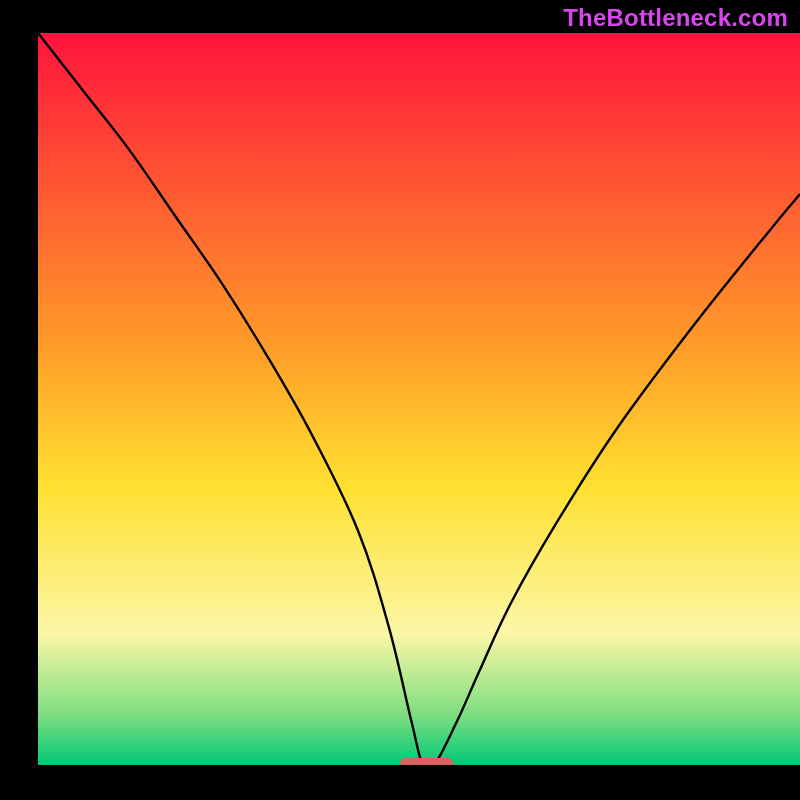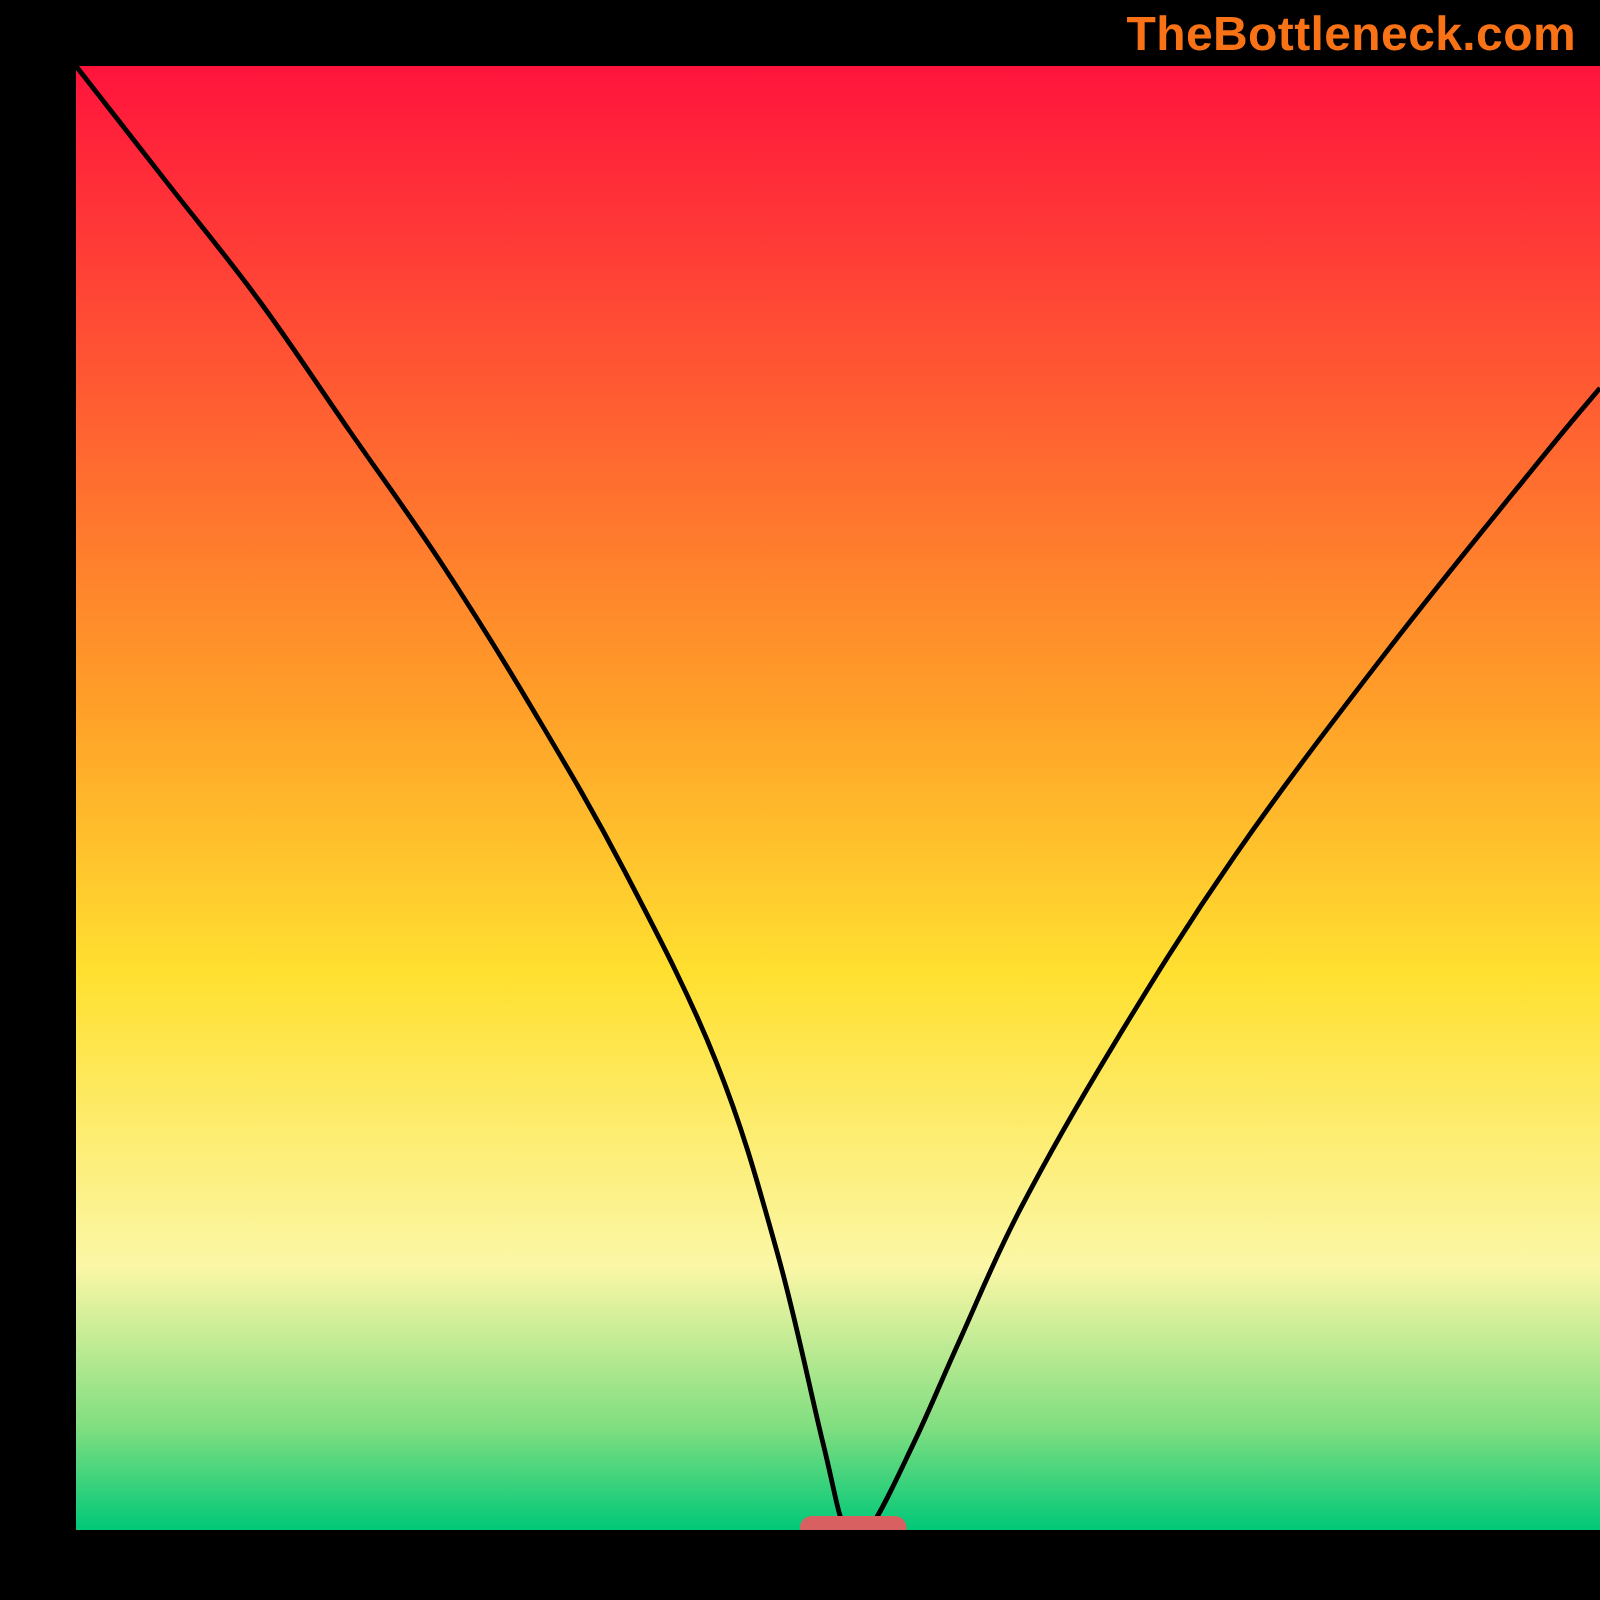--- a/index.html
+++ b/index.html
@@ -15,21 +15,21 @@
     width: 800px;
     height: 800px;
   }
   .watermark {
     position: absolute;
     top: 4px;
     right: 12px;
     font-family: Arial, Helvetica, sans-serif;
     font-size: 24px;
     font-weight: 600;
-    color: #f97316;
+    color: #d946ef;
     letter-spacing: 0.2px;
     user-select: none;
   }
 </style>
 </head>
 <body>
 
 <div class="stage">
   <svg id="svg-root" width="800" height="800" viewBox="0 0 800 800">
     <defs>

